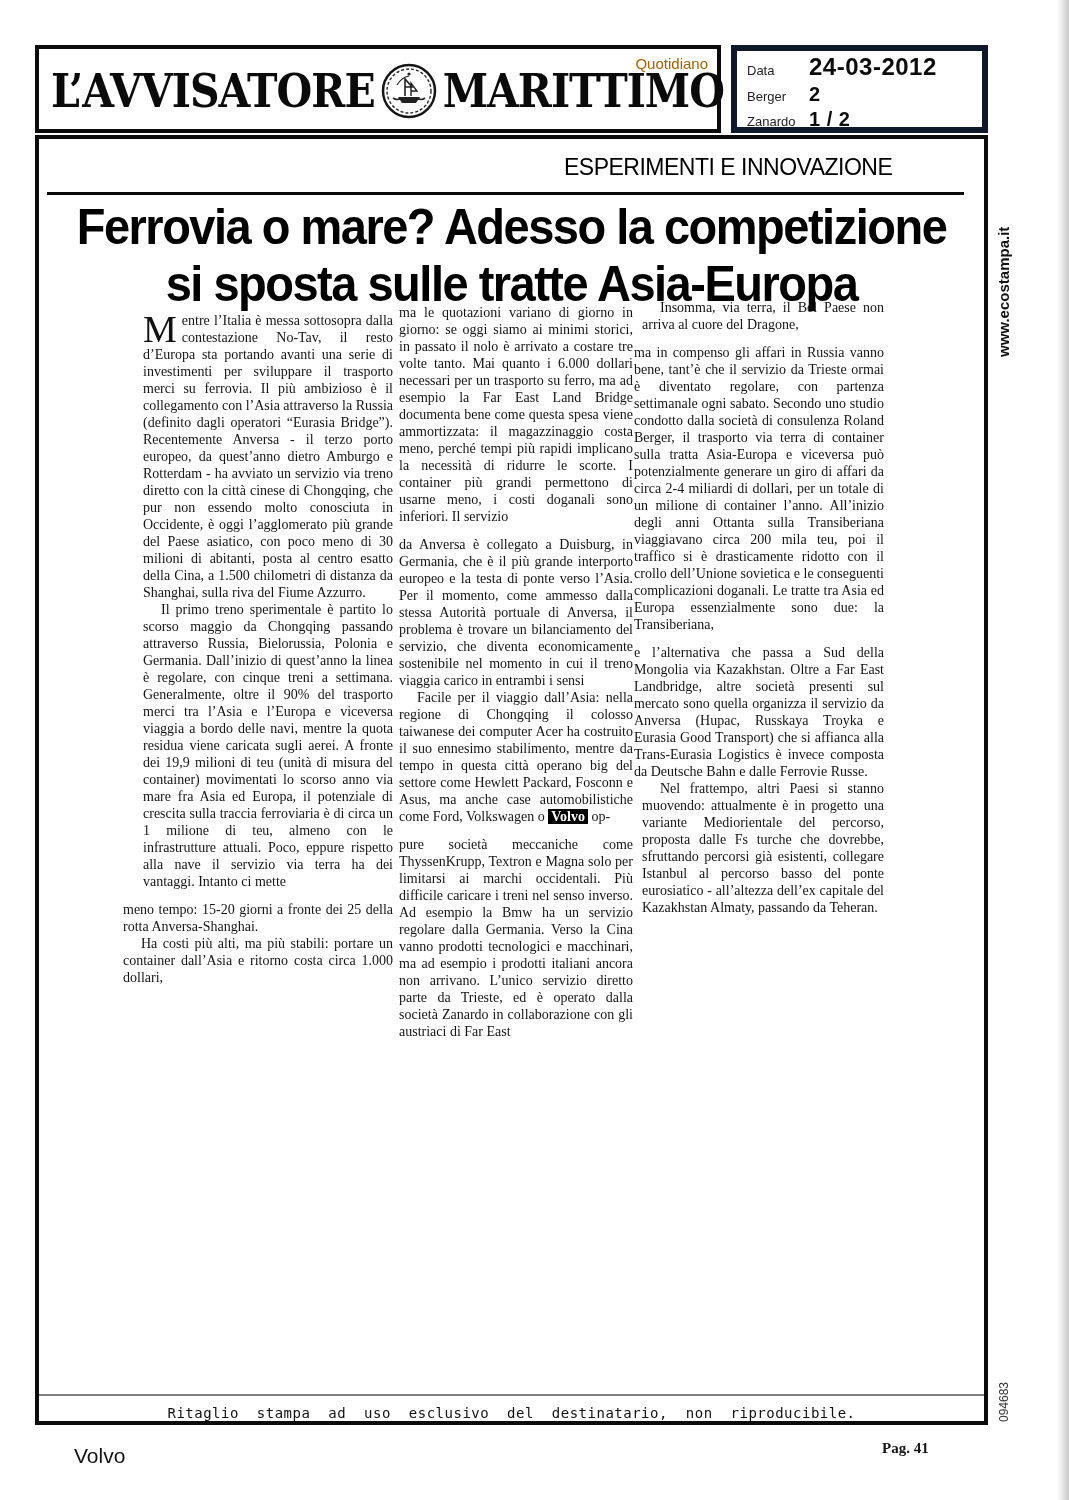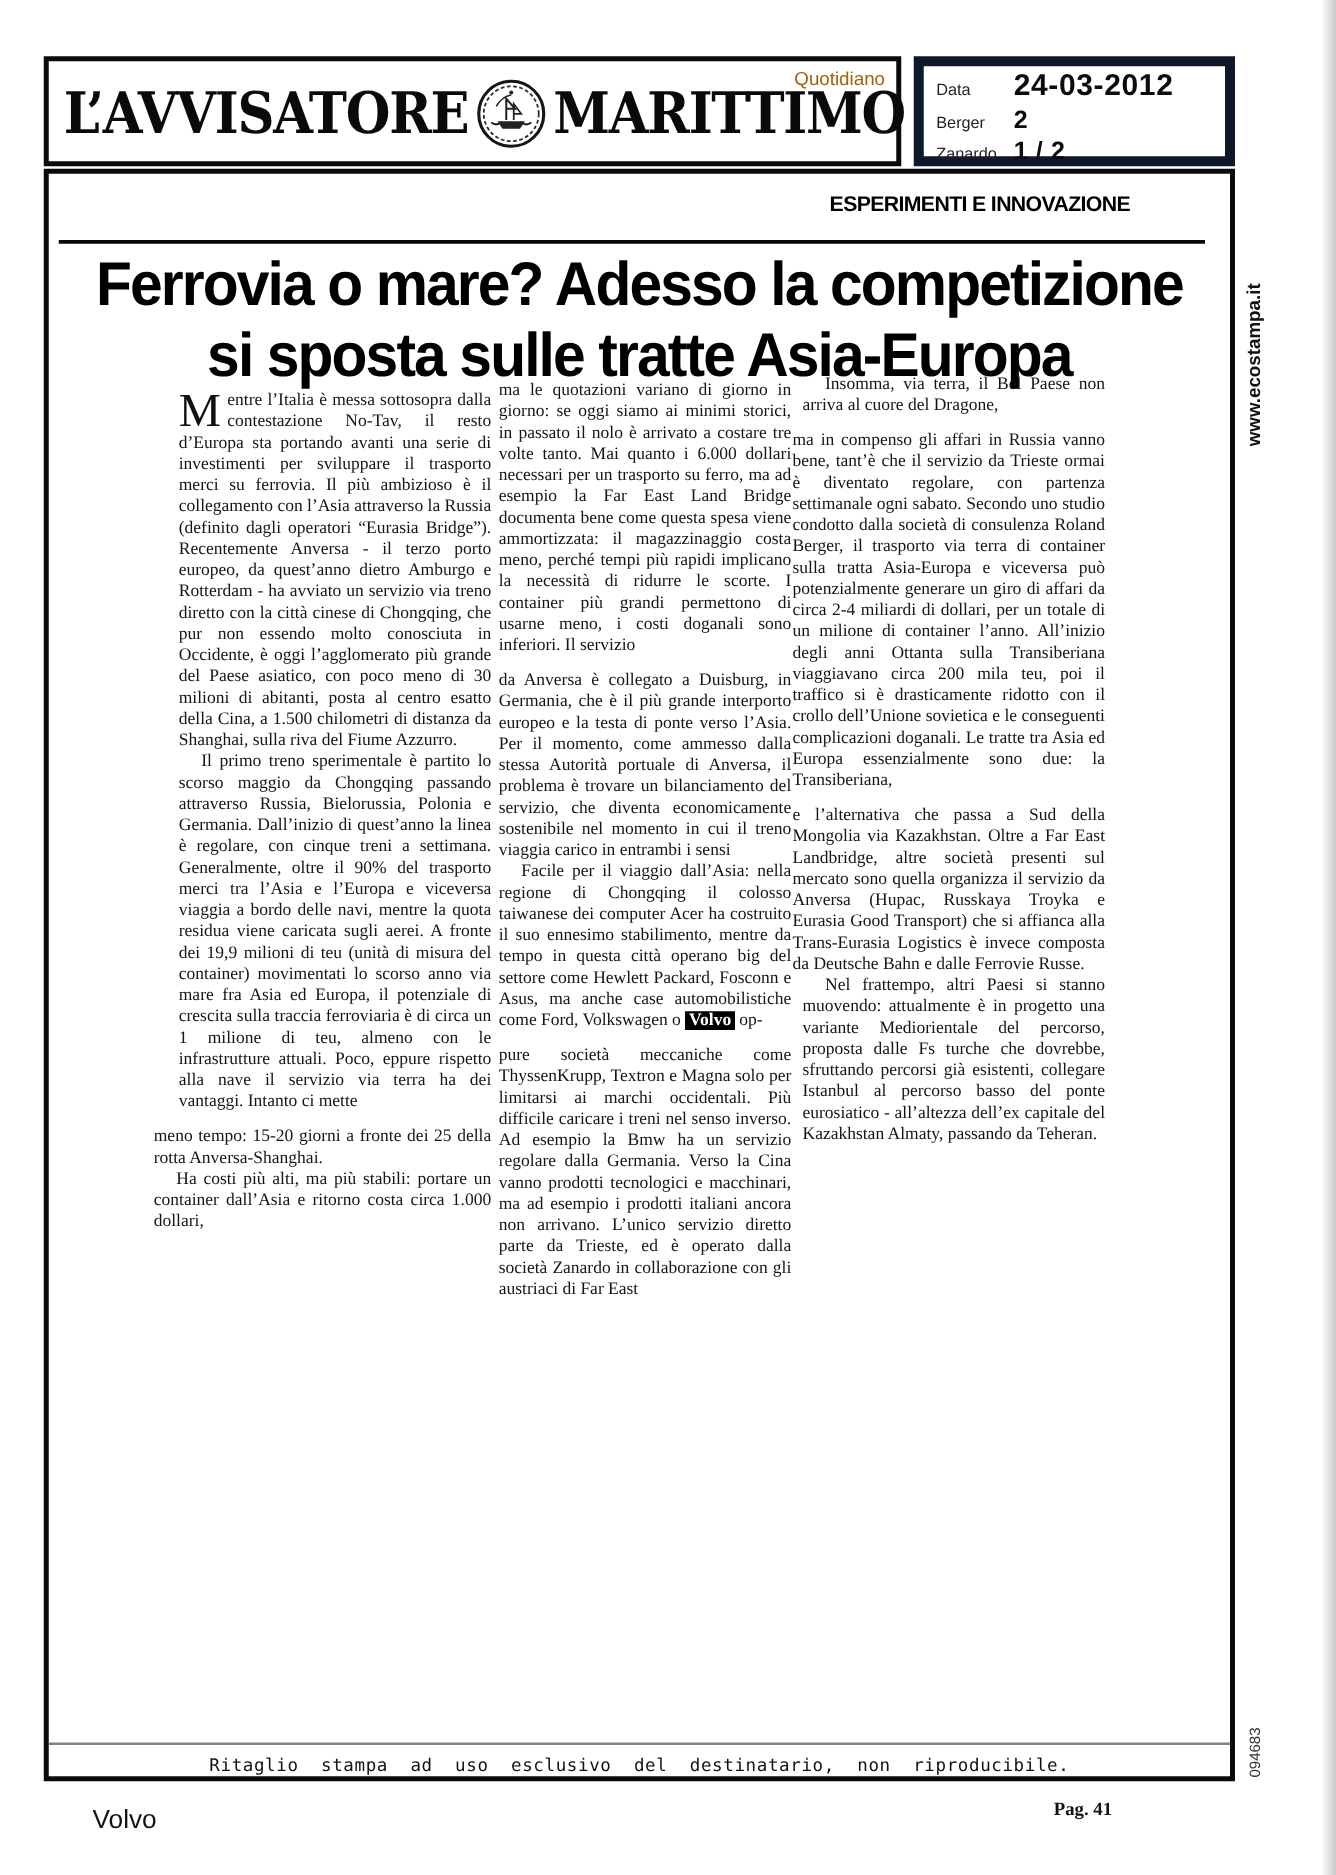--- a/index.html
+++ b/index.html
@@ -15,34 +15,34 @@
             border:4px solid #0b0b0b;background:#fff;box-sizing:border-box;}
   .quotidiano{position:absolute;top:6px;right:9px;
               font-family:"Liberation Sans",sans-serif;font-size:15px;color:#a16207;}
   .nameplate{position:absolute;left:12px;top:14px;display:flex;align-items:center;gap:4px;}
   .nameplate .np-text{font-family:"DejaVu Serif",serif;font-weight:700;
             font-size:41px;letter-spacing:-1px;color:#0a0a0a;
             transform:scaleY(1.12);white-space:nowrap;}
   .emblem{width:56px;height:56px;flex:0 0 auto;margin:0 2px;}
 
   .meta-box{position:absolute;left:731px;top:45px;width:257px;height:88px;
-            border:8px solid #0f172a;background:#fff;box-sizing:border-box;
+            border:6px solid #0f172a;background:#fff;box-sizing:border-box;
             font-family:"Liberation Sans",sans-serif;}
   .meta-row{display:flex;align-items:baseline;padding:2px 0 0 10px;}
   .meta-row .lab{width:62px;font-size:13px;color:#222;}
   .meta-row .val{font-size:20px;font-weight:600;color:#0c0c0c;letter-spacing:0.5px;}
   .meta-row .val.big{font-size:24px;}
 
   
   .frame{position:absolute;left:35px;top:135px;width:953px;height:1290px;
          border:4px solid #0b0b0b;background:#fff;box-sizing:border-box;}
 
-  .kicker{position:absolute;top:15px;left:525px;width:340px;text-align:right;
-          font-family:"Liberation Sans",sans-serif;font-weight:700;
-          font-size:17px;letter-spacing:-0.5px;color:#000;white-space:nowrap;}
+  .kicker{position:absolute;top:15px;left:525px;width:340px;text-align:left;
+          font-family:"Liberation Sans",sans-serif;font-weight:400;
+          font-size:23px;letter-spacing:-0.5px;color:#000;white-space:nowrap;}
   .kicker-rule{position:absolute;top:53px;left:8px;right:20px;height:3px;background:#070707;}
 
   .headline{position:absolute;top:60px;left:0;right:0;text-align:center;
             font-family:"Liberation Sans",sans-serif;font-weight:700;color:#000;
             font-size:47px;line-height:54px;letter-spacing:-1.5px;
             transform:scaleY(1.05);transform-origin:top center;}
 
   
   .col{position:absolute;font-size:14px;line-height:17px;text-align:justify;
        color:#141414;}
@@ -66,21 +66,21 @@
         font-size:14px;color:#111;word-spacing:9px;letter-spacing:0.5px;white-space:nowrap;}
 
   
   .v-text{position:absolute;writing-mode:vertical-rl;transform:rotate(180deg);
           font-family:"Liberation Sans",sans-serif;color:#111;}
   #ecostampa{left:995px;top:142px;height:215px;font-size:15px;font-weight:700;}
   #clip-code{left:997px;top:1350px;height:72px;font-size:12px;color:#333;}
 
   .footer-client{position:absolute;left:74px;top:1444px;
         font-family:"Liberation Sans",sans-serif;font-size:21px;color:#131313;}
-  .footer-page{position:absolute;left:843px;top:1440px;
+  .footer-page{position:absolute;left:882px;top:1440px;
         font-family:"Liberation Serif",serif;font-weight:700;font-size:15px;color:#131313;text-align:right;}
 </style>
 </head>
 <body>
 
 <div class="scan-edge"></div>
 
 <div class="logo-box">
   <span class="quotidiano">Quotidiano</span>
   <div class="nameplate">

